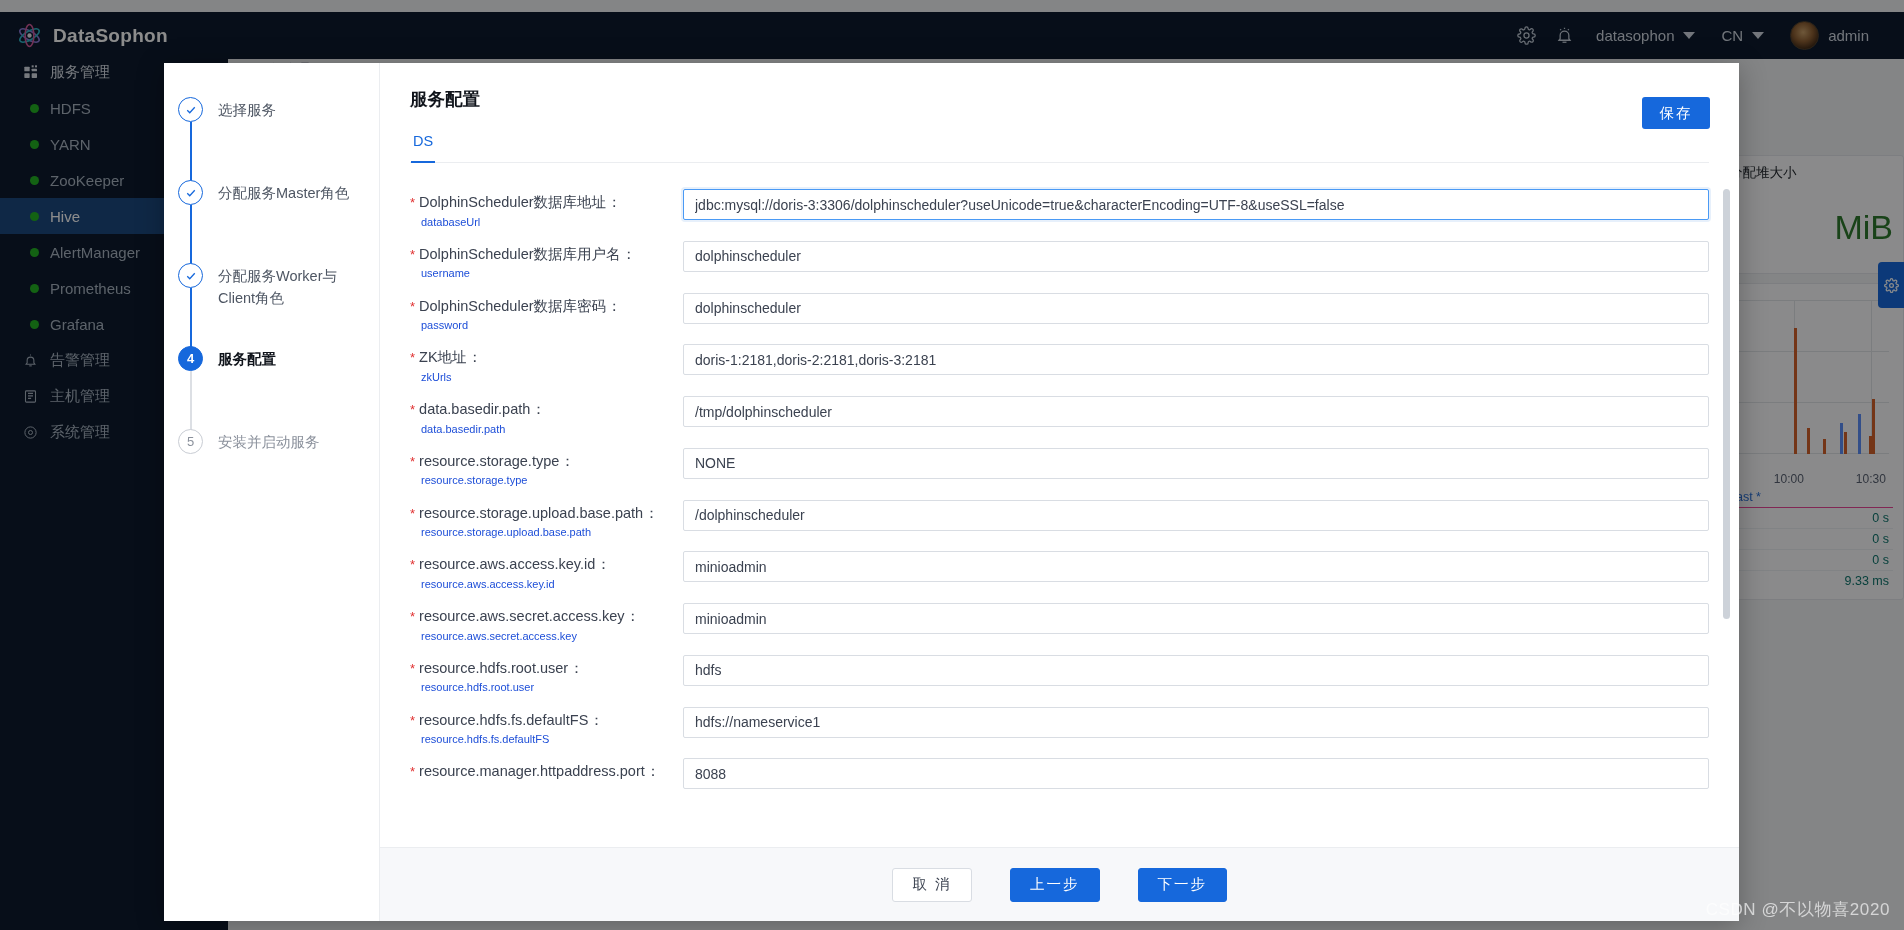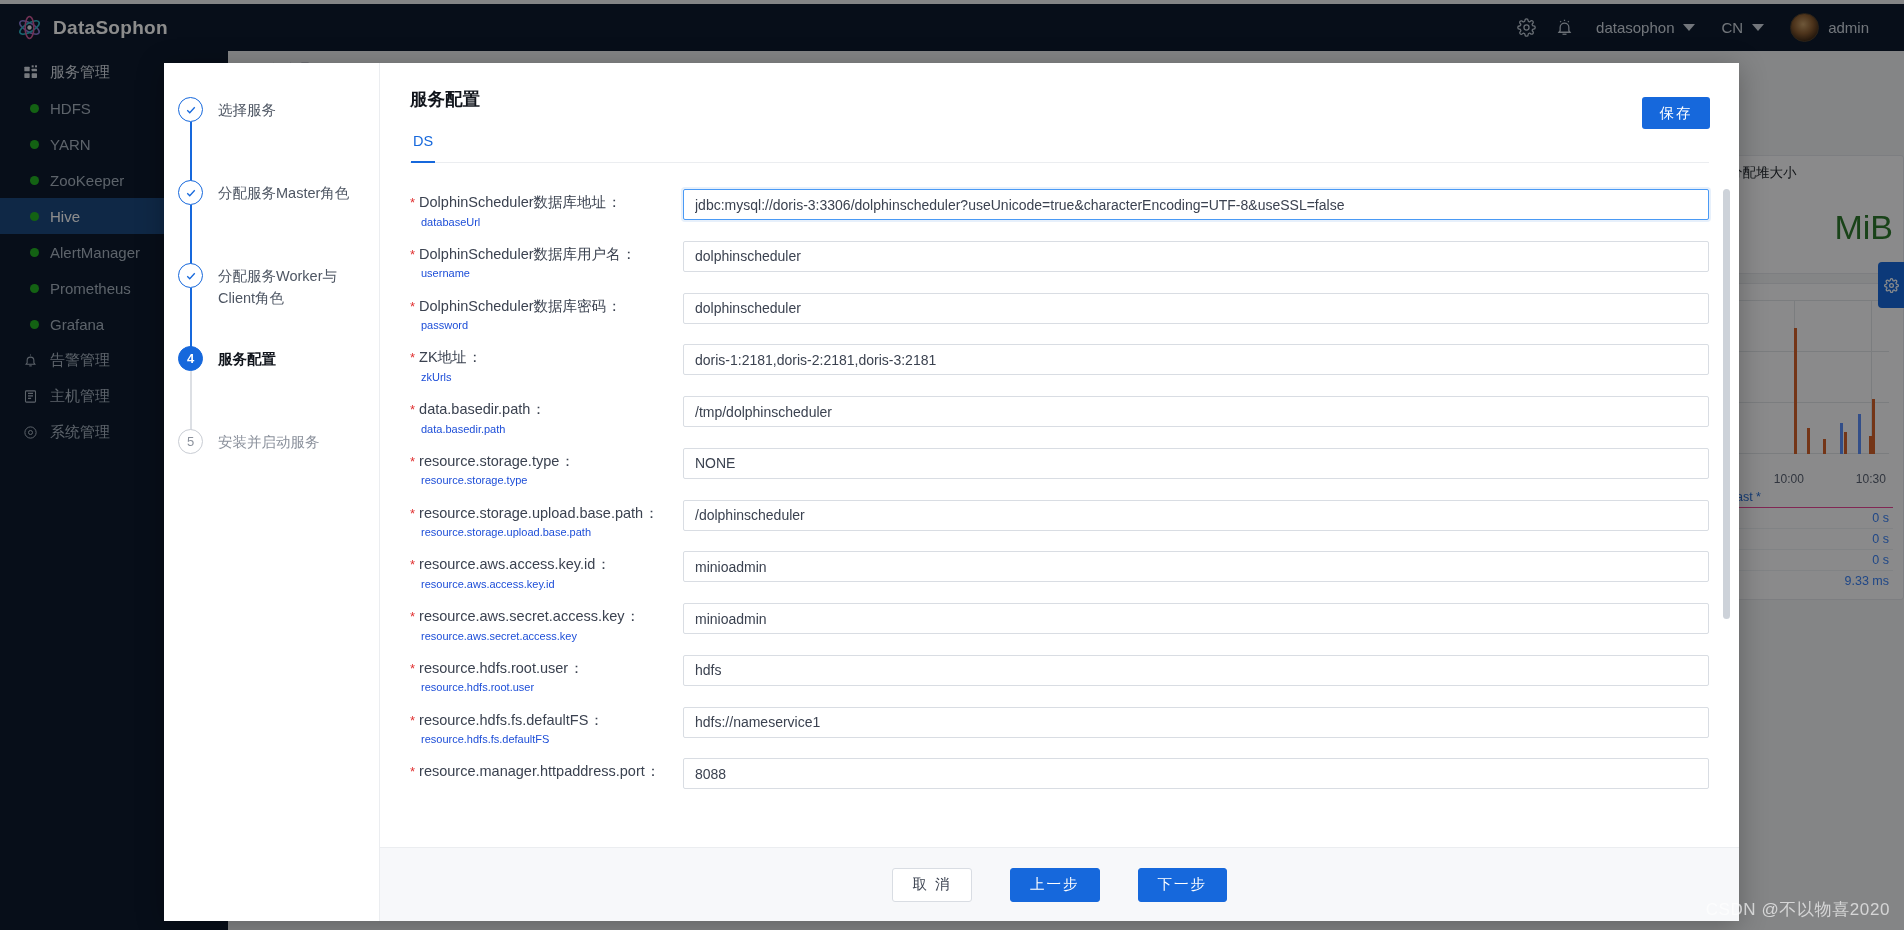--- a/index.html
+++ b/index.html
@@ -6,21 +6,21 @@
   html, body {
     width: 1904px; height: 930px;
     overflow: hidden;
     font-family: "Liberation Sans", "DejaVu Sans", sans-serif;
     background: #f0f2f5;
   }
   #app { position: relative; width: 1904px; height: 930px; }
 
   
   .topbar {
-    position: absolute; left: 0; top: 4px; width: 1904px; height: 47px;
+    position: absolute; left: 0; top: 12px; width: 1904px; height: 47px;
     background: #0d1b2e; display: flex; align-items: center; z-index: 5;
   }
   .brand { display: flex; align-items: center; gap: 11px; width: 228px; padding-left: 17px; }
   .brand-logo { width: 25px; height: 25px; position: relative; flex: none; }
   .brand-name { color: #ffffff; font-size: 19px; font-weight: bold; letter-spacing: .3px; }
   .topbar-right { margin-left: auto; display: flex; align-items: center; gap: 0; padding-right: 22px; }
   .tb-icon { width: 38px; height: 47px; display: flex; align-items: center; justify-content: center; color: #c3ccd8; }
   .tb-item {
     display: flex; align-items: center; gap: 9px; padding: 0 13px; height: 47px;
     color: #cfd6e0; font-size: 15px;
@@ -63,21 +63,21 @@
   .bg-card-title { font-size: 13.5px; color: #23272e; white-space: nowrap; }
   .bg-big { font-size: 34px; color: #2f7a2f; text-align: right; padding: 26px 0 18px; font-weight: 400; }
   .bg-chart { height: 196px; position: relative; }
   .bg-axis { position: absolute; left: 6px; right: 4px; bottom: 34px; top: 8px; }
   .gl { position: absolute; left: 0; right: 0; height: 1px; background: #e0e3e8; }
   .vl { position: absolute; top: 0; bottom: 0; width: 1px; background: #e0e3e8; }
   .spike { position: absolute; bottom: 0; width: 3px; }
   .xlabels { position: absolute; bottom: 16px; left: 0; right: 4px; font-size: 12px; color: #5a6273; }
   .xlabels span { position: absolute; }
   .legend-h { text-align: left; font-size: 12.5px; color: #2a6fd6; padding: 2px 4px 3px 0; border-bottom: 1px solid #ec4899; }
-  .legend-row { text-align: right; font-size: 12.5px; color: #3b82f6; padding: 3px 4px 3px 0; border-bottom: 1px solid #eceef2; }
+  .legend-row { text-align: right; font-size: 12.5px; color: #0f766e; padding: 3px 4px 3px 0; border-bottom: 1px solid #eceef2; }
   .gear-tab {
     position: absolute; right: 0; top: 215px; width: 26px; height: 46px;
     background: #1668dc; border-radius: 4px 0 0 4px; color: #fff;
     display: flex; align-items: center; justify-content: center;
   }
 
   
   .scrim { position: absolute; inset: 0; background: rgba(0,0,0,0.45); z-index: 6; }
 
   

